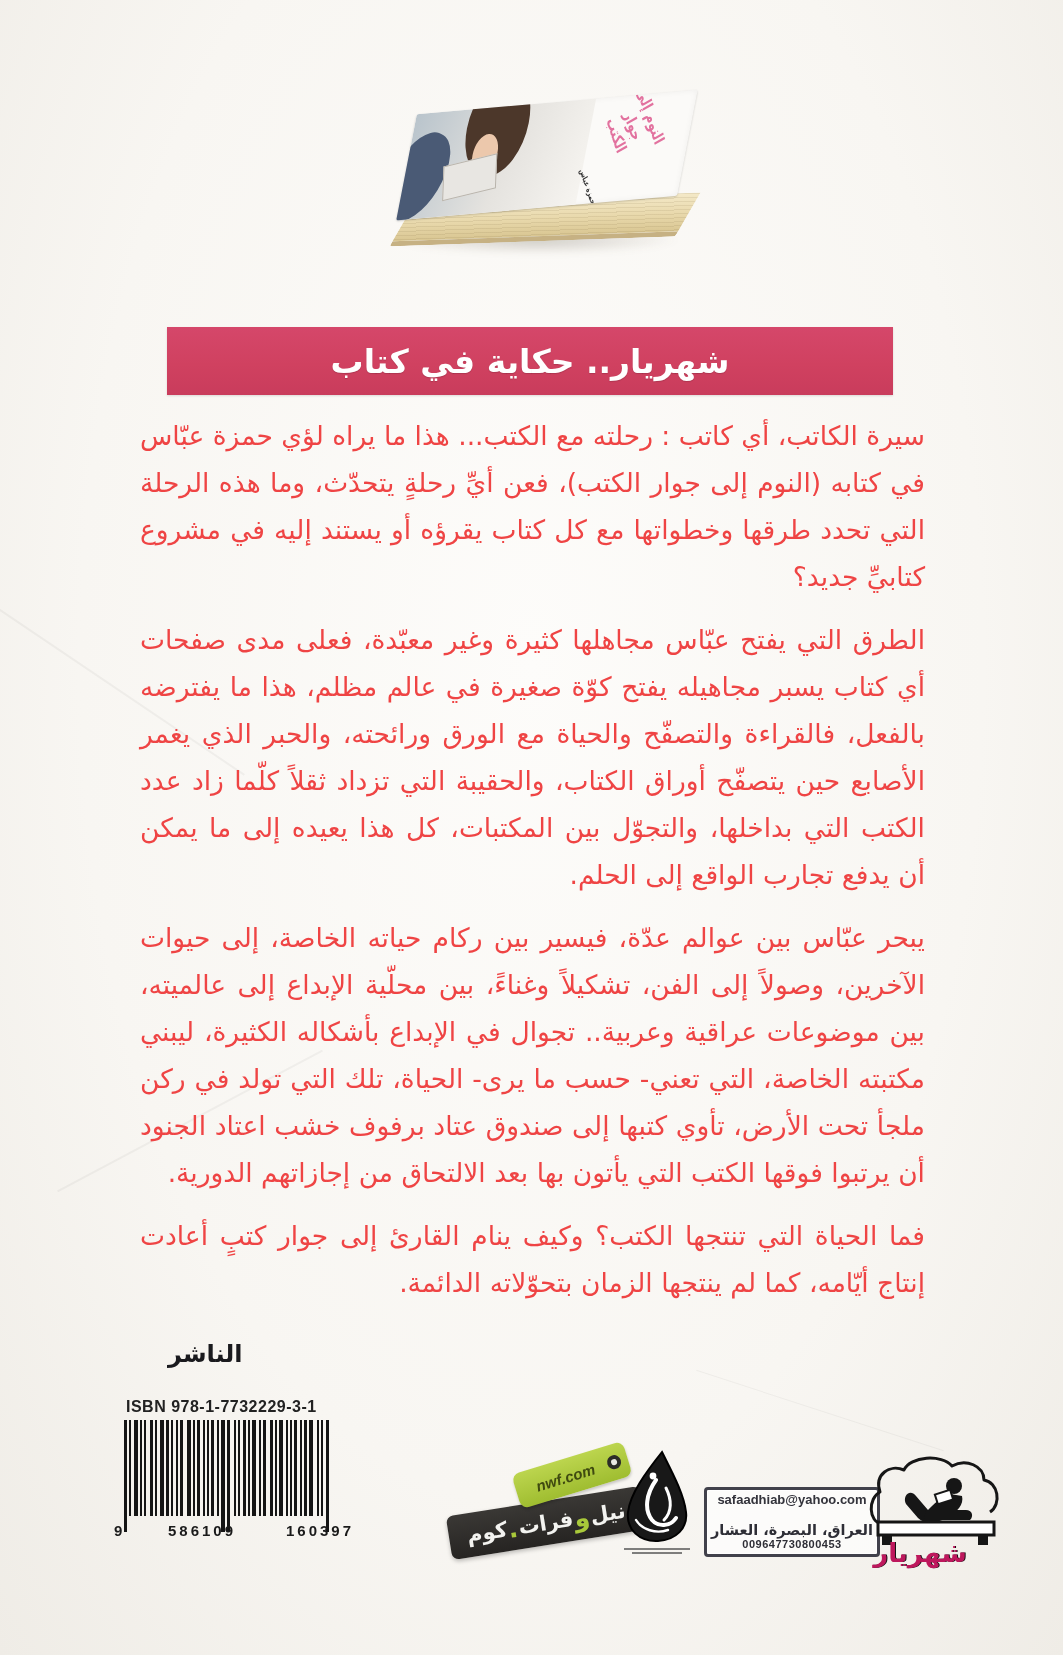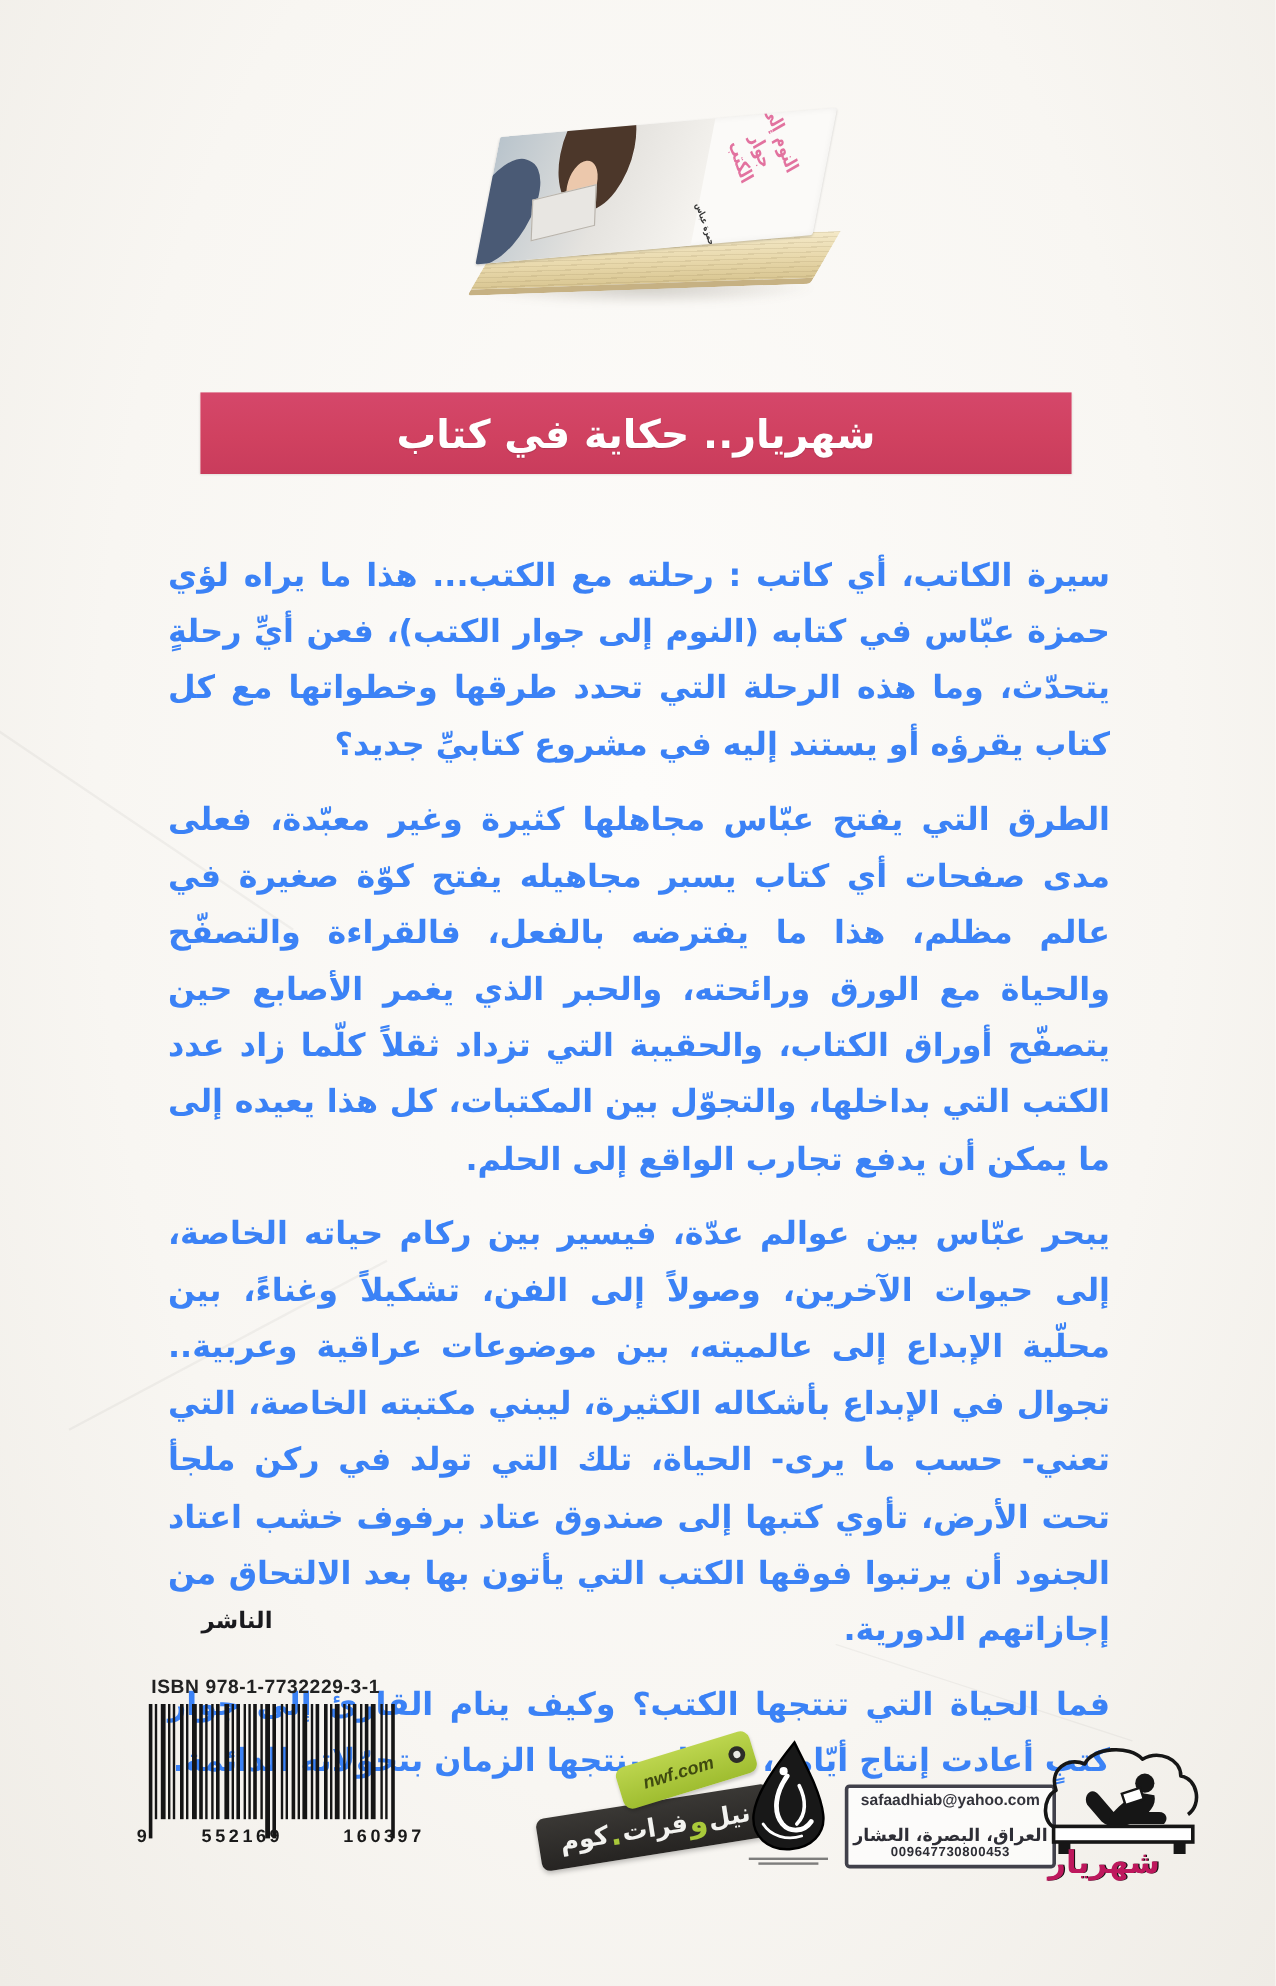--- a/index.html
+++ b/index.html
@@ -45,24 +45,24 @@
   
   .banner{position:absolute;left:167px;top:327px;width:726px;height:68px;
     background:linear-gradient(180deg,#d5476a 0%, #d04160 55%, #c93c5c 100%);
     display:flex;align-items:center;justify-content:center;
     box-shadow:0 1px 2px rgba(0,0,0,.12);}
   .banner-title{color:#fff;font-weight:bold;font-size:33px;letter-spacing:.5px;direction:rtl;
     text-shadow:0 1px 1px rgba(0,0,0,.15);}
 
   
   .body-text{position:absolute;left:140px;top:412px;width:785px;direction:rtl;
-    color:#3b82f6;font-size:26.5px;font-weight:700;line-height:1.78;
-    text-align:justify;margin-top:44px;}
+    color:#ef4444;font-size:26.5px;font-weight:400;line-height:1.78;
+    text-align:justify;}
   .body-text p{margin:0 0 15px 0;}
-  .publisher{position:absolute;left:168px;top:1340px;font-size:19px;font-weight:bold;
+  .publisher{position:absolute;left:168px;top:1340px;font-size:24px;font-weight:bold;
     color:#1a1a1e;direction:rtl;}
 
   
   .barcode{position:absolute;left:112px;top:1398px;width:286px;height:150px;}
   .isbn-label{position:absolute;left:14px;top:0;font-family:"Liberation Sans", sans-serif;
     font-size:16px;font-weight:bold;color:#222;letter-spacing:.5px;white-space:nowrap;}
   .bars{position:absolute;left:0;top:22px;}
   .bars rect{fill:#151515;}
   .bc-digits{position:absolute;top:124px;left:0;width:286px;height:18px;
     font-family:"Liberation Sans", sans-serif;font-size:15px;font-weight:bold;color:#1a1a1a;}
@@ -189,21 +189,21 @@
       <rect x="182" y="0" width="3" height="96"></rect>
       <rect x="188" y="0" width="2" height="96"></rect>
       <rect x="192" y="0" width="3" height="96"></rect>
       <rect x="197" y="0" width="4" height="96"></rect>
       <rect x="205" y="0" width="2" height="96"></rect>
       <rect x="209" y="0" width="2" height="96"></rect>
       <rect x="214" y="0" width="3" height="112"></rect>
     </svg>
   <div class="bc-digits">
     <span class="d-lead">9</span>
-    <span class="d-left">552169</span>
+    <span class="d-left">586109</span>
     <span class="d-right">160397</span>
   </div>
 </div>
 
 <div class="nwf">
   <div class="nwf-banner">
     <span>نيل </span>
       <span class="accent">و</span>
       <span>فرات</span>
       <span class="accent">.</span>

